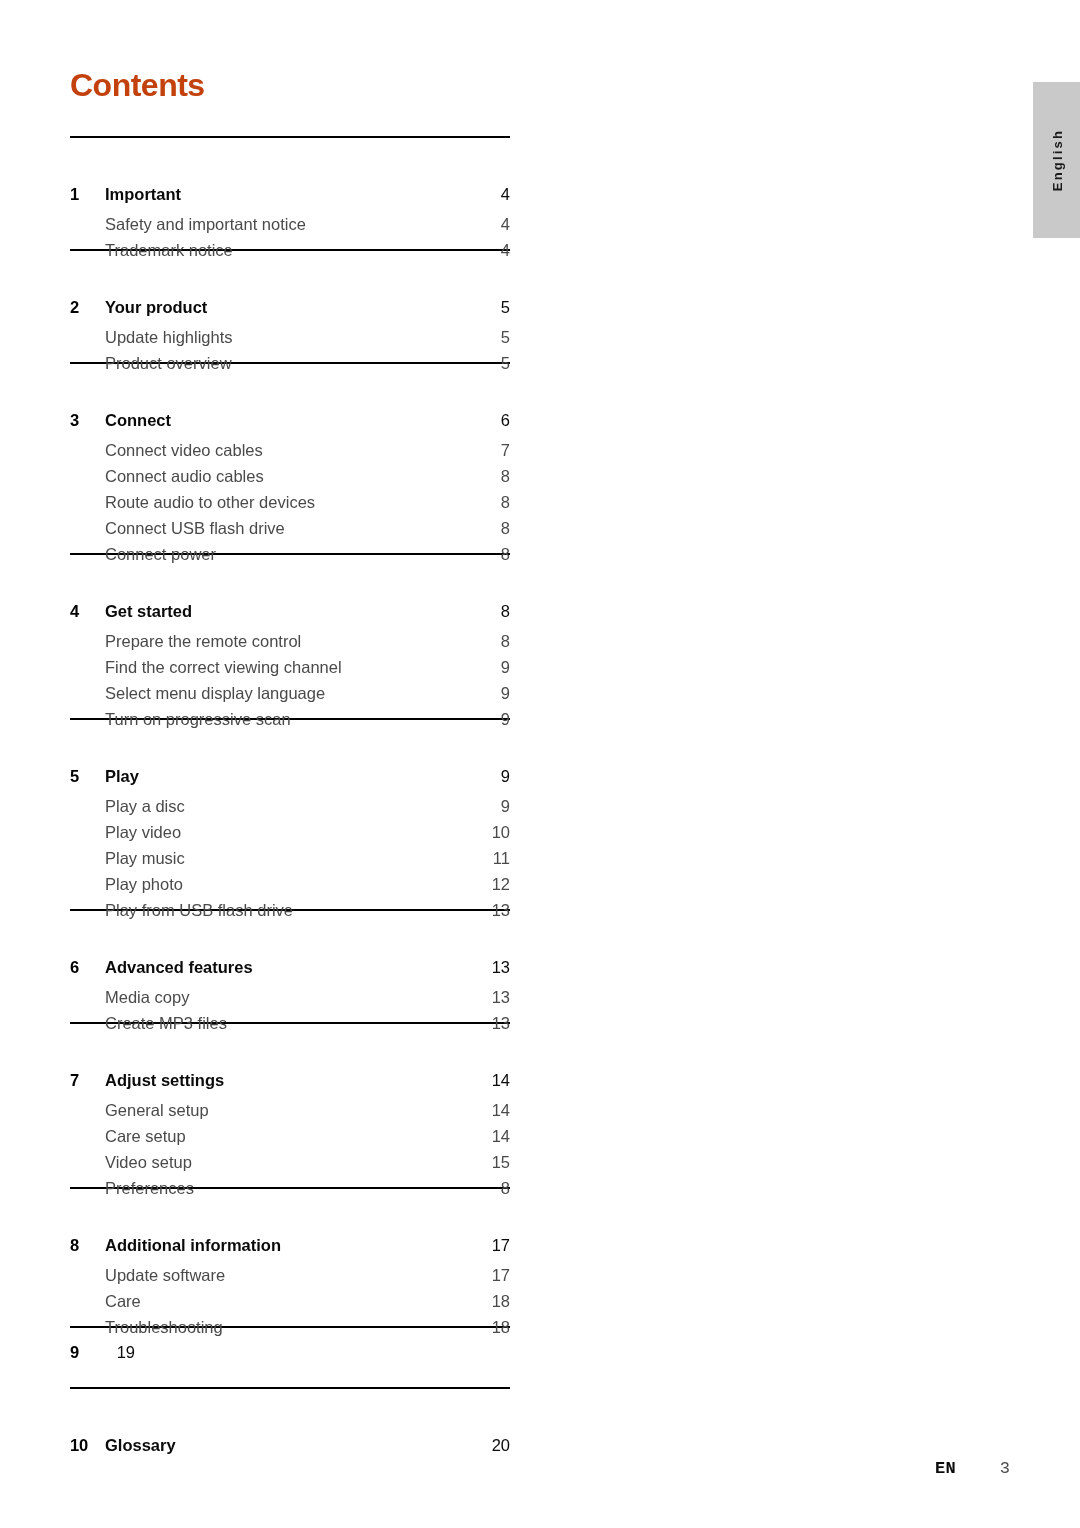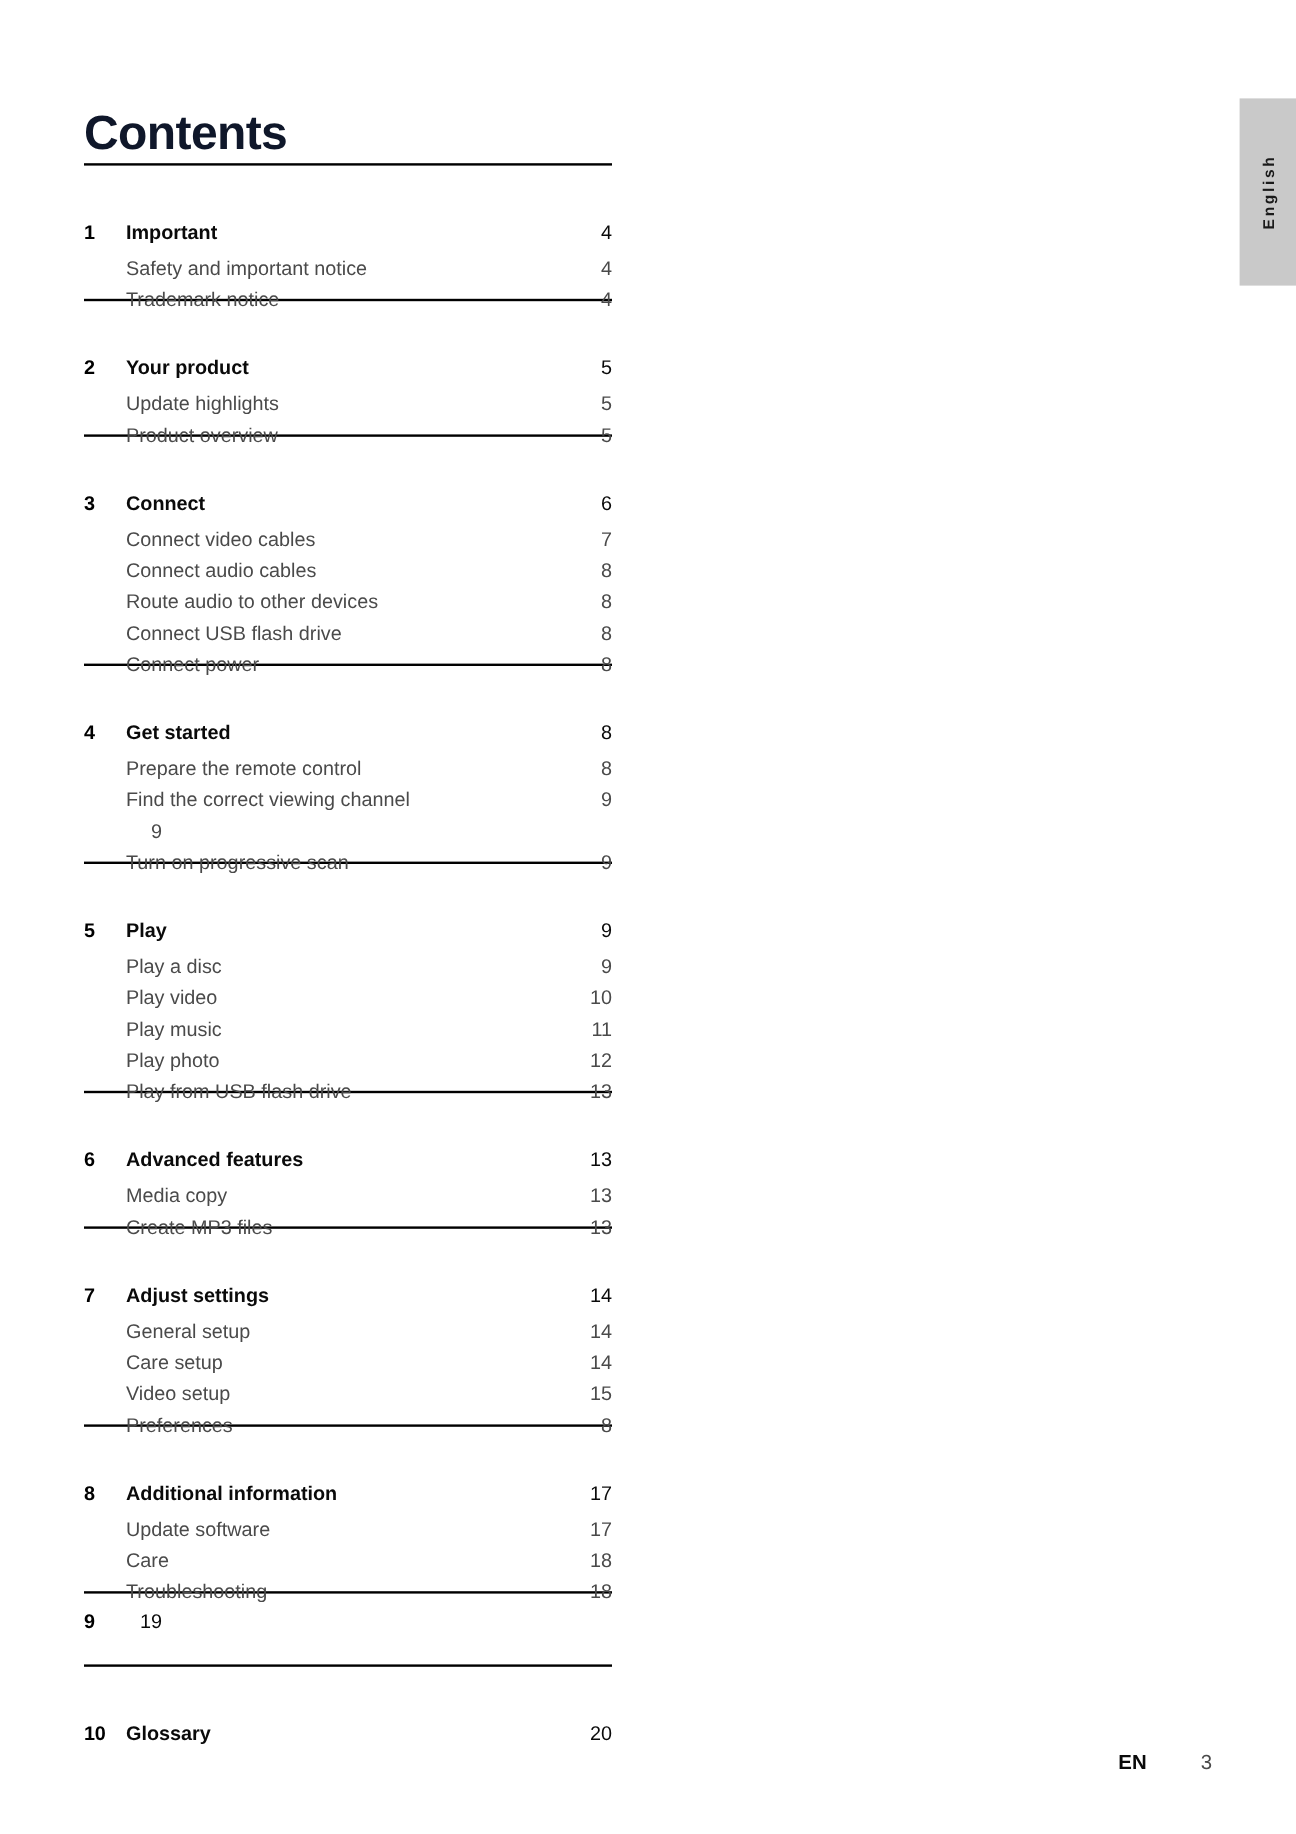--- a/index.html
+++ b/index.html
@@ -13,25 +13,25 @@
     font-family: "Liberation Sans", sans-serif;
     position: relative;
     overflow: hidden;
     -webkit-font-smoothing: antialiased;
   }
 
   
   .page-title {
     position: absolute;
     left: 70px;
-    top: 64px;
-    font-size: 40px;
+    top: 48px;
+    font-size: 32px;
     font-weight: 600;
     letter-spacing: -0.5px;
-    color: #0f172a;
+    color: #c2410c;
     line-height: 1;
   }
 
   
   .toc {
     position: absolute;
     left: 70px;
     top: 136px;
     width: 440px;
   }
@@ -127,20 +127,21 @@
 
   
   .footer {
     position: absolute;
     left: 0;
     top: 1459px;
     width: 1010px;
     display: flex;
     justify-content: flex-end;
     align-items: flex-end;
+    font-family: Liberation Mono, monospace;
   }
   .footer-lang {
     font-size: 17px;
     font-weight: bold;
     color: #0a0a0a;
     letter-spacing: 0.3px;
   }
   .footer-page {
     font-size: 17px;
     color: #4a4a4a;
@@ -236,20 +237,21 @@
         <span class="col-title">Prepare the remote control</span>
         <span class="col-page">8</span>
       </div>
       <div class="toc-row sub">
         <span class="col-num"></span>
         <span class="col-title">Find the correct viewing channel</span>
         <span class="col-page">9</span>
       </div>
       <div class="toc-row sub">
         <span class="col-num"></span>
+        <span class="col-title">Select menu display language</span>
         <span class="col-page">9</span>
       </div>
       <div class="toc-row sub">
         <span class="col-num"></span>
         <span class="col-title">Turn on progressive scan</span>
         <span class="col-page">9</span>
       </div>
     </div>
     <div class="toc-section">
       <div class="rule"></div>

